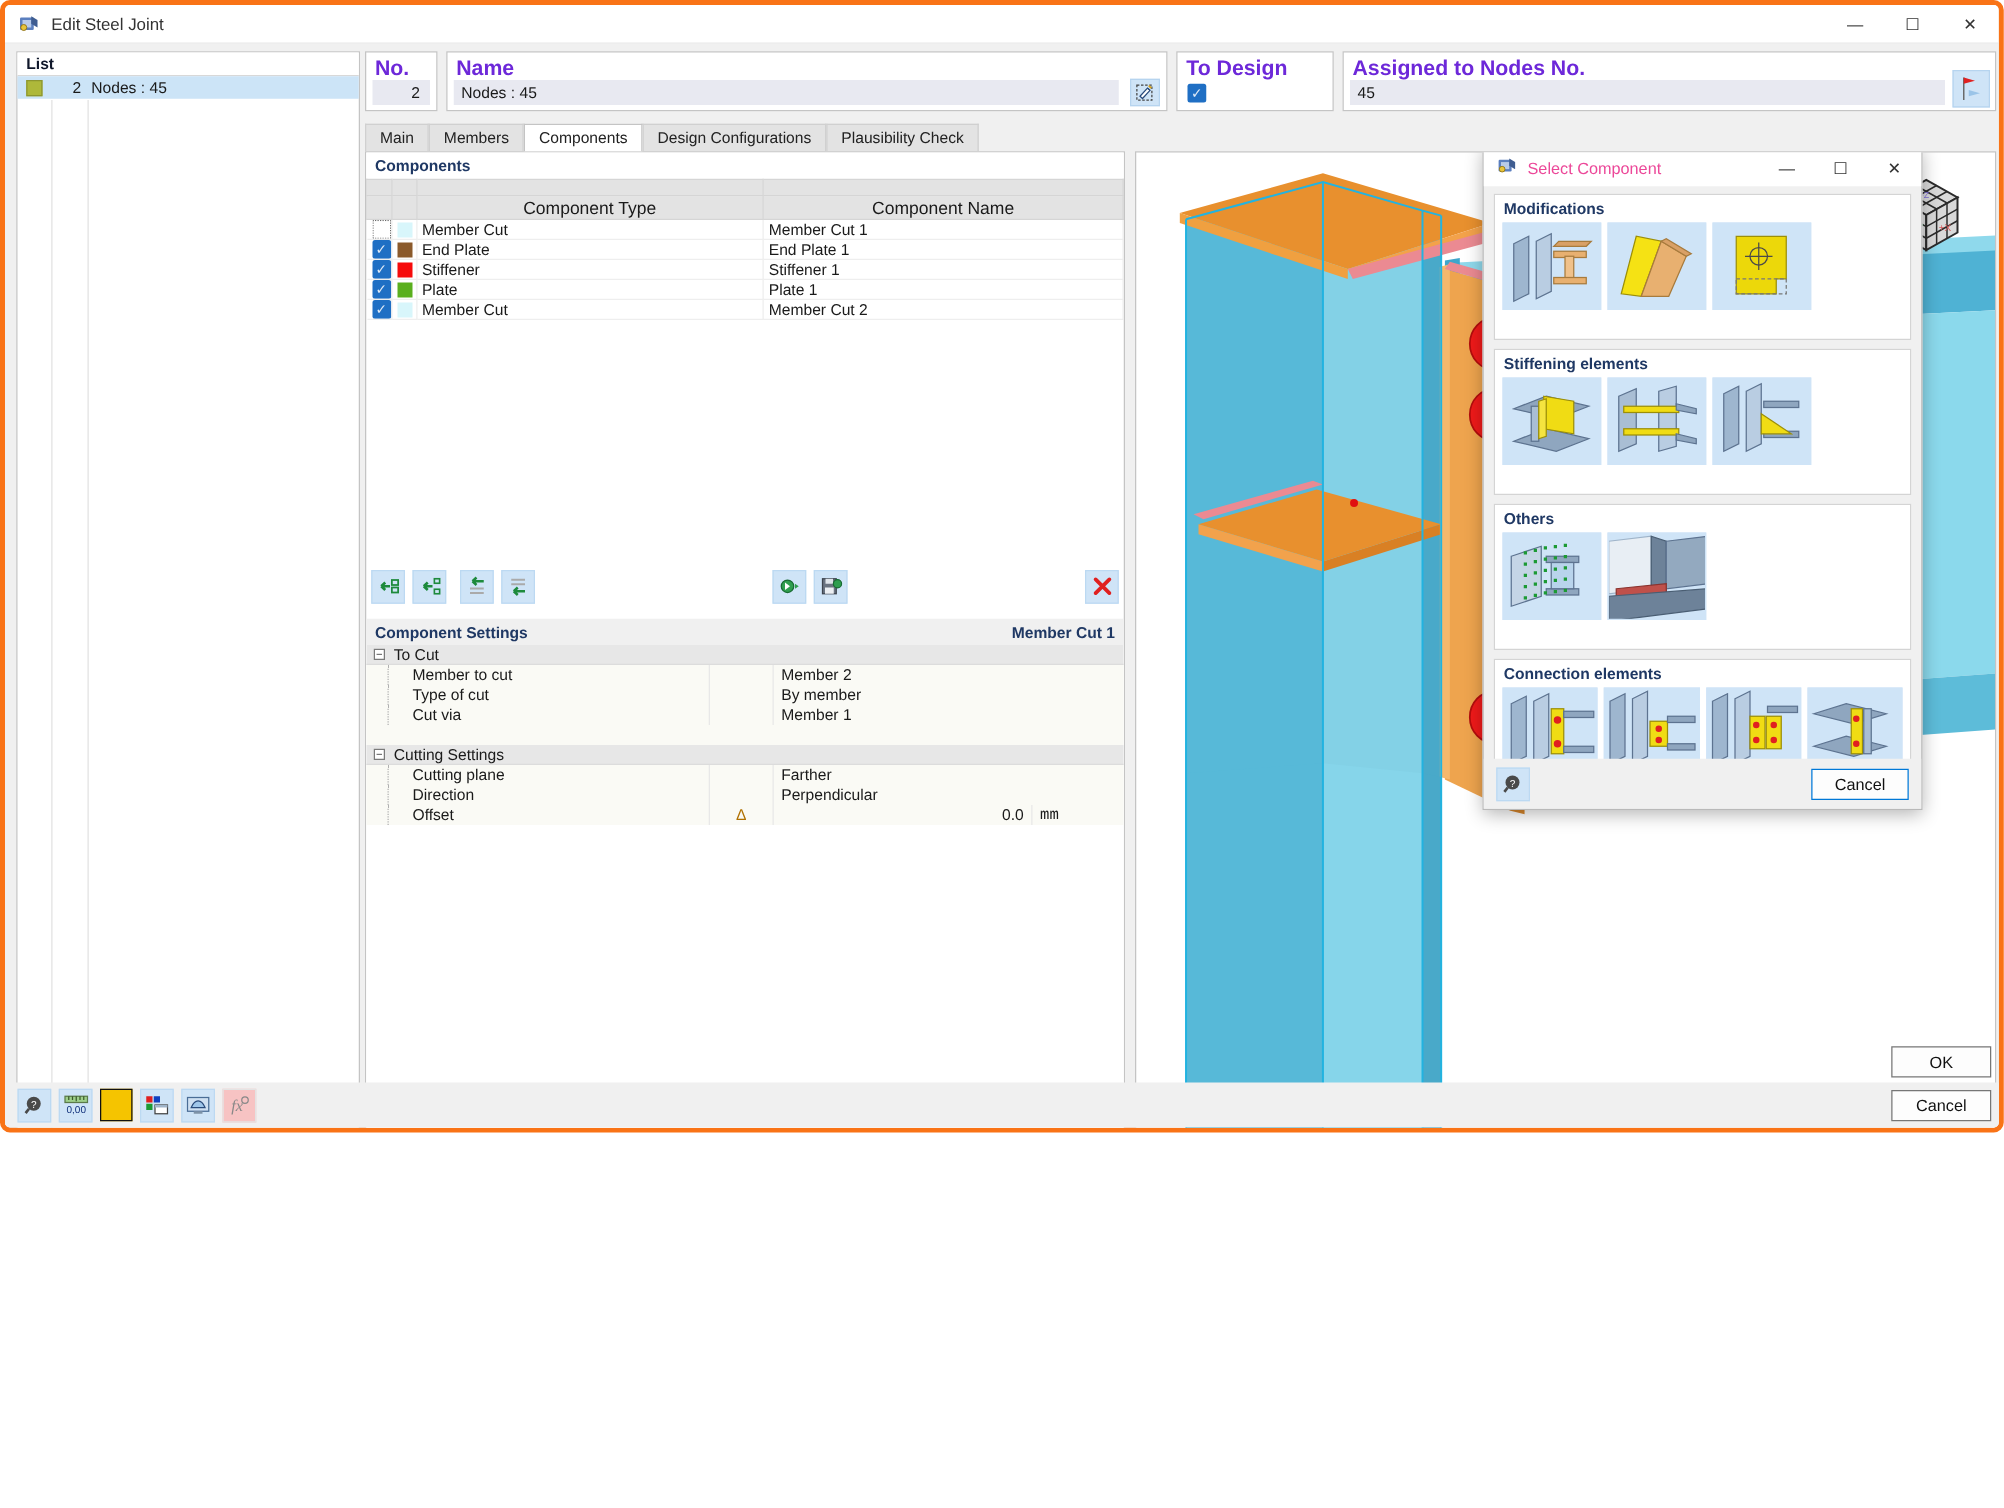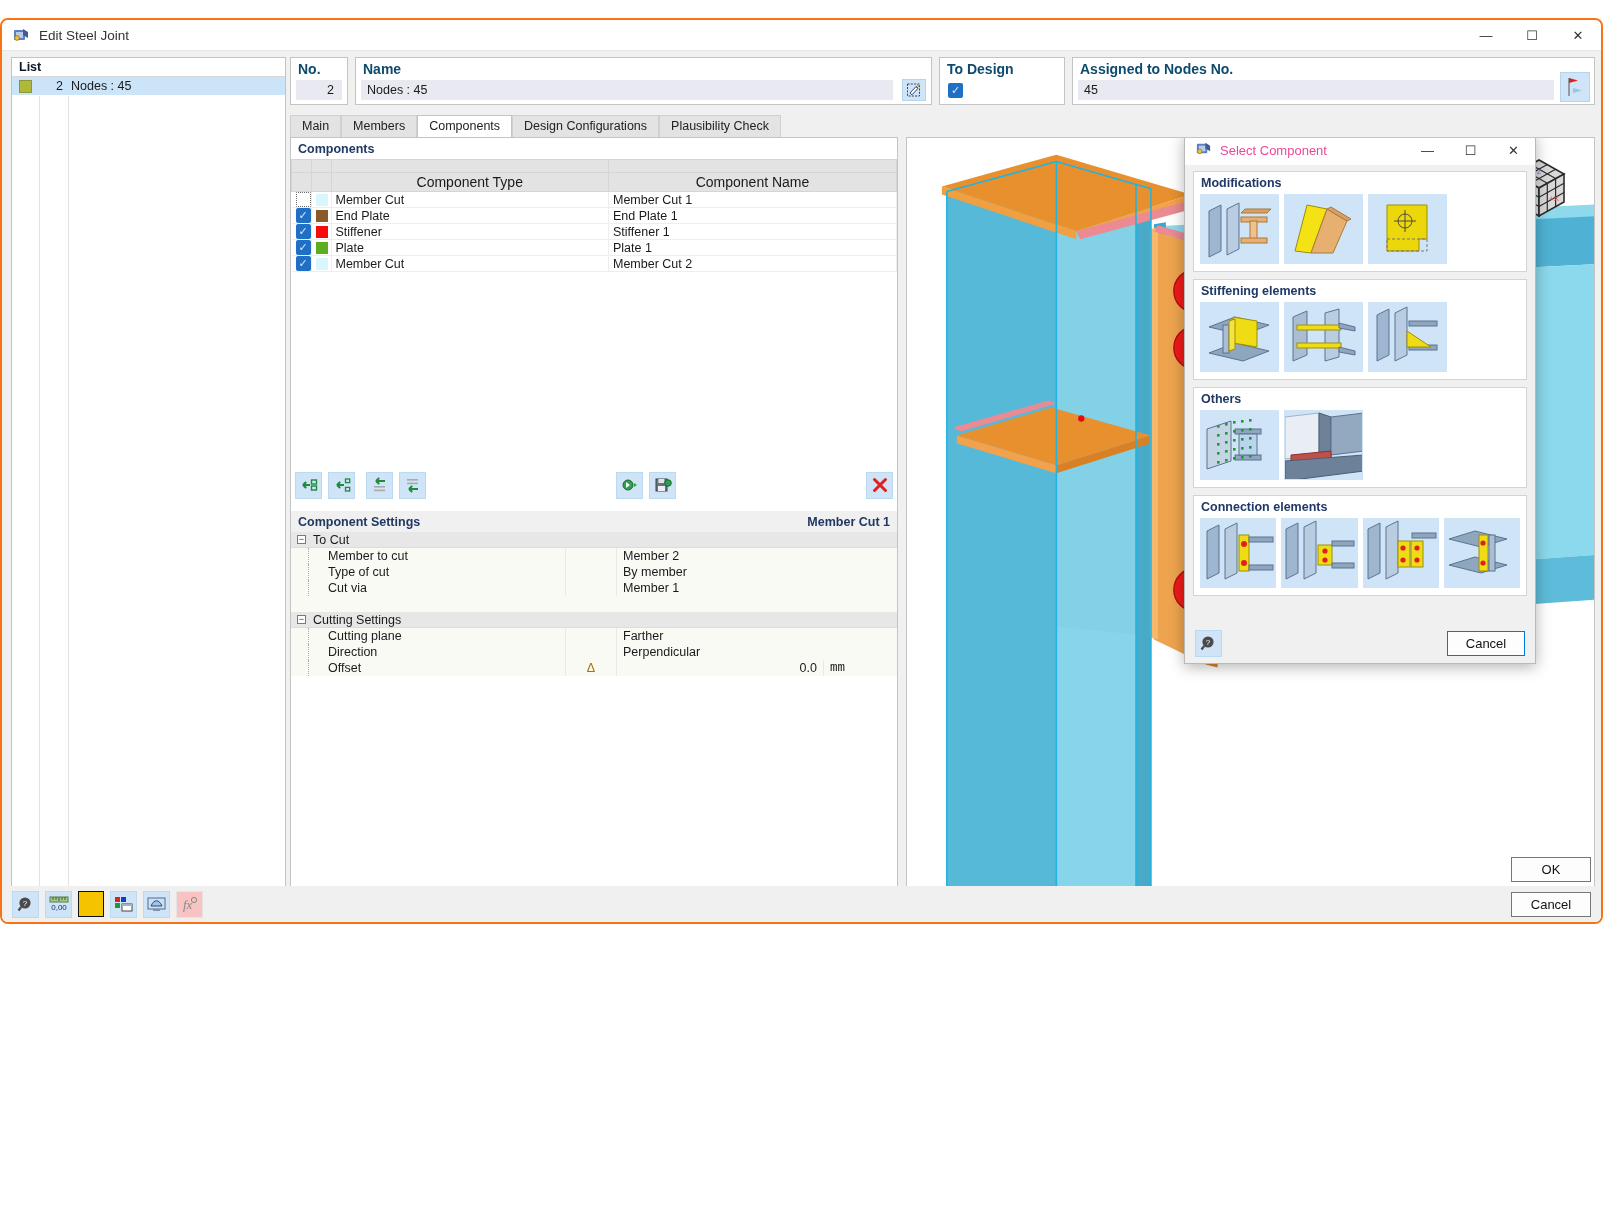--- a/index.html
+++ b/index.html
@@ -9,24 +9,23 @@
     font-family: "Liberation Sans", sans-serif;
     font-size: 13px;
     color: #1a1a1a;
     overflow: hidden;
     background: #ffffff;
   }
   .window {
     position: absolute; left: 0; top: 0;
     width: 1603px; height: 906px;
     background: #f0f0f0;
-    border: 2px solid #f97316;
+    border: 4px solid #f97316;
     border-radius: 8px;
     overflow: hidden;
-    margin-top: 18px;
   }
   
   .titlebar {
     height: 31px; background: #ffffff;
     display: flex; align-items: center;
     border-bottom: 1px solid #e8e8e8;
     position: relative;
   }
   .titlebar .app-icon {
     width: 18px; height: 18px; margin-left: 10px; margin-right: 9px;
@@ -74,21 +73,21 @@
   }
   
   .main-panel {
     position: absolute; left: 288px; top: 6px; width: 1305px; height: 1090px;
   }
   .hdr-row { display: flex; gap: 7px; height: 48px; }
   .hdr-box {
     background: #fff; border: 1px solid #c4c4c4; position: relative;
   }
   .hdr-label {
-    font-weight: bold; color: #0c4a6e; font-size: 14px;
+    font-weight: bold; color: #6d28d9; font-size: 17px;
     padding: 3px 17px 0 7px;
   }
   .hdr-field {
     position: absolute; left: 5px; right: 5px; bottom: 4px; height: 20px;
     background: #e8e9f1; font-size: 12.5px; line-height: 20px; padding-left: 6px;
   }
   .hdr-field.right { text-align: right; padding-right: 8px; padding-left: 0; }
   #hdr-no { width: 58px; }
   #hdr-name { flex: 1; }
   #hdr-todesign { width: 126px; }
@@ -190,21 +189,21 @@
     position: relative;
   }
   .dlg-title .t { font-size: 13px; color: #ec4899; }
   .dlg-wb { position: absolute; right: 0; top: 0; display: flex; }
   .dlg-wb div {
     width: 43px; height: 30px; display: flex; align-items: center; justify-content: center;
     font-size: 13px; color: #333;
   }
   .dlg-body { padding: 6px 8px 0 8px; }
   .grp-box {
-    background: #fff; border: 1px solid #d4d4d4; margin-bottom: 7px; padding: 2px 6px 7px 6px;
+    background: #fff; border: 1px solid #d4d4d4; margin-bottom: 7px; padding: 2px 6px 23px 6px;
   }
   .grp-box .gt {
     font-weight: bold; color: #1f3864; font-size: 12.5px; padding: 2px 0 4px 1px;
   }
   .thumbs { display: flex; gap: 5px; }
   .thumb {
     width: 79px; height: 70px; background: #cfe4f7; border: 1px solid #cfe4f7;
     position: relative; overflow: hidden;
   }
   .thumb svg { display: block; }

